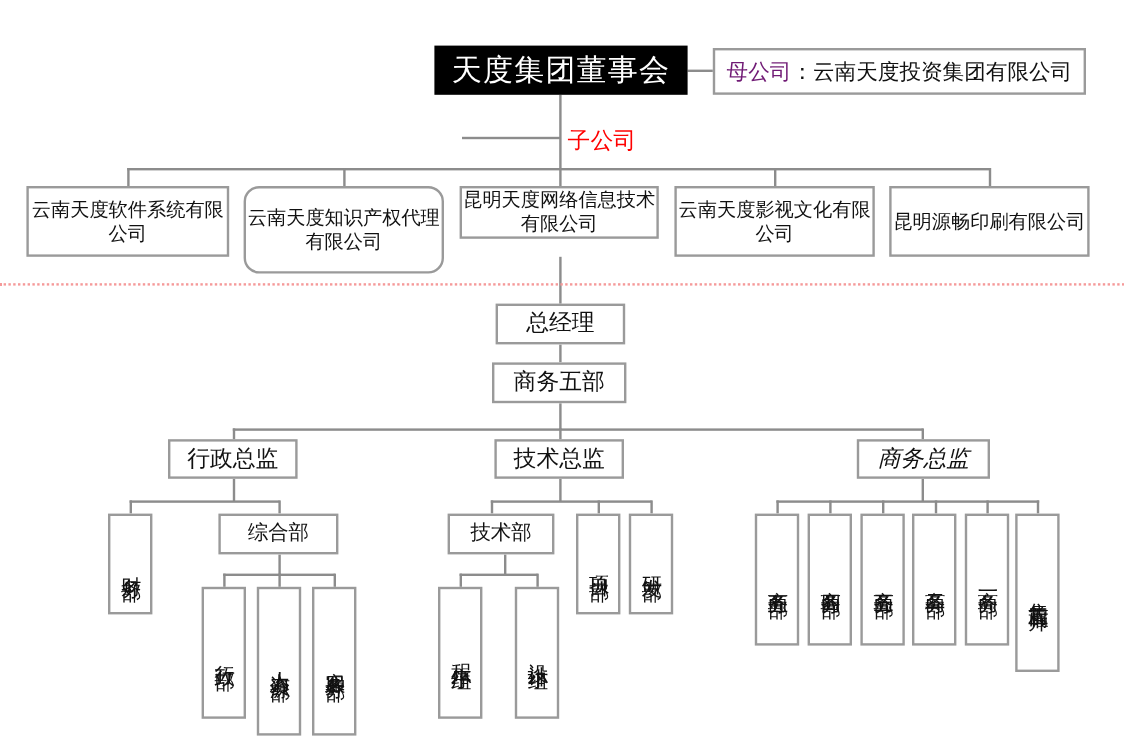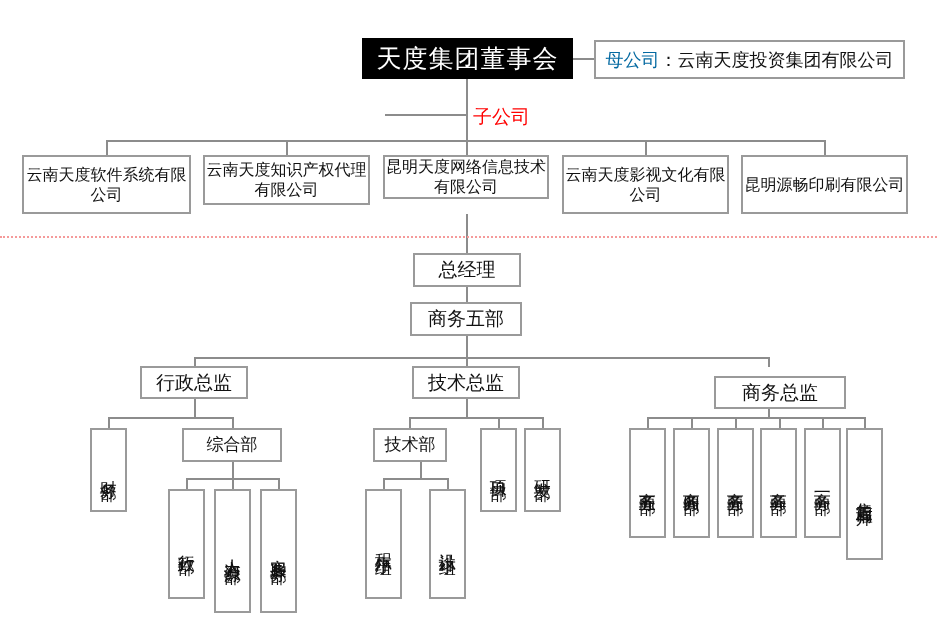--- a/index.html
+++ b/index.html
@@ -72,21 +72,21 @@
     border: 2px solid #9a9a9a;
     background: #ffffff;
     display: flex;
     align-items: center;
     justify-content: center;
     font-size: 18px;
     color: #111111;
     white-space: nowrap;
     z-index: 3;
   }
-  .parentbox .red { color: #0369a1; }
+  .parentbox .red { color: #701a75; }
 </style>
 </head>
 <body>
 
 <div id="chart">
 
   <div class="box hdr" style="left:362px; top:38px; width:211px; height:41px;">天度集团董事会</div>
 
   <div class="line h" style="left:573px; top:58px; width:22px;"></div>
 
@@ -105,21 +105,21 @@
 
   <div class="line h" style="left:106px; top:140px; width:719px;"></div>
 
   <div class="line v" style="left:106px; top:140px; height:16px;"></div>
   <div class="line v" style="left:286px; top:140px; height:16px;"></div>
   <div class="line v" style="left:466px; top:140px; height:16px;"></div>
   <div class="line v" style="left:645px; top:140px; height:16px;"></div>
   <div class="line v" style="left:824px; top:140px; height:16px;"></div>
 
   <div class="box" style="left:22px; top:155px; width:169px; height:59px;">云南天度软件系统有限公司</div>
-  <div class="box" style="left:203px; top:155px; width:167px; height:50px;">云南天度知识产权代理有限公司</div>
+  <div class="box" style="left:203px; top:155px; width:167px; height:73px;border-radius:13px;">云南天度知识产权代理有限公司</div>
   <div class="box" style="left:383px; top:155px; width:166px; height:44px;">昆明天度网络信息技术有限公司</div>
   <div class="box" style="left:741px; top:155px; width:167px; height:59px;">昆明源畅印刷有限公司</div>
   <div class="box" style="left:562px; top:155px; width:167px; height:59px;">云南天度影视文化有限公司</div>
 
   <div class="divider" style="top:236px;"></div>
 
   <div class="line v" style="left:466px; top:214px; height:40px;"></div>
 
   <div class="box big" style="left:413px; top:253px; width:108px; height:34px;">总经理</div>
 
@@ -129,21 +129,21 @@
 
   <div class="line v" style="left:466px; top:336px; height:22px;"></div>
 
   <div class="line h" style="left:194px; top:357px; width:575px;"></div>
   <div class="line v" style="left:194px; top:357px; height:10px;"></div>
   <div class="line v" style="left:466px; top:357px; height:10px;"></div>
   <div class="line v" style="left:768px; top:357px; height:10px;"></div>
 
   <div class="box big" style="left:140px; top:366px; width:108px; height:33px;">行政总监</div>
   <div class="box big" style="left:412px; top:366px; width:108px; height:33px;">技术总监</div>
-  <div class="box big" style="left:714px; top:376px; width:132px; height:33px;">商务总监</div>
+  <div class="box big" style="left:714px; top:366px; width:111px; height:33px;font-style:italic;">商务总监</div>
 
   <div class="line v" style="left:194px; top:399px; height:19px;"></div>
   <div class="line h" style="left:108px; top:417px; width:125px;"></div>
   <div class="line v" style="left:108px; top:417px; height:11px;"></div>
   <div class="line v" style="left:232px; top:417px; height:11px;"></div>
 
   <div class="box vert med" style="left:90px; top:428px; width:37px; height:84px;">财务部</div>
 
   <div class="box med" style="left:182px; top:428px; width:100px; height:34px;">综合部</div>
 
@@ -156,21 +156,21 @@
   <div class="box vert med" style="left:168px; top:489px; width:37px; height:110px;">行政部</div>
   <div class="box vert med" style="left:214px; top:489px; width:37px; height:124px;">人力资源部</div>
   <div class="box vert med" style="left:260px; top:489px; width:37px; height:124px;">客户服务部</div>
 
   <div class="line v" style="left:466px; top:399px; height:19px;"></div>
   <div class="line h" style="left:409px; top:417px; width:134px;"></div>
   <div class="line v" style="left:409px; top:417px; height:11px;"></div>
   <div class="line v" style="left:498px; top:417px; height:11px;"></div>
   <div class="line v" style="left:542px; top:417px; height:11px;"></div>
 
-  <div class="box med" style="left:373px; top:428px; width:74px; height:34px;">技术部</div>
+  <div class="box med" style="left:373px; top:428px; width:89px; height:34px;">技术部</div>
   <div class="box vert med" style="left:480px; top:428px; width:37px; height:84px;">项目部</div>
   <div class="box vert med" style="left:524px; top:428px; width:37px; height:84px;">研发部</div>
 
   <div class="line v" style="left:420px; top:462px; height:17px;"></div>
   <div class="line h" style="left:383px; top:478px; width:65px;"></div>
   <div class="line v" style="left:383px; top:478px; height:12px;"></div>
   <div class="line v" style="left:447px; top:478px; height:12px;"></div>
 
   <div class="box vert med" style="left:365px; top:489px; width:37px; height:110px;">程序小组</div>
   <div class="box vert med" style="left:429px; top:489px; width:37px; height:110px;">设计小组</div>

